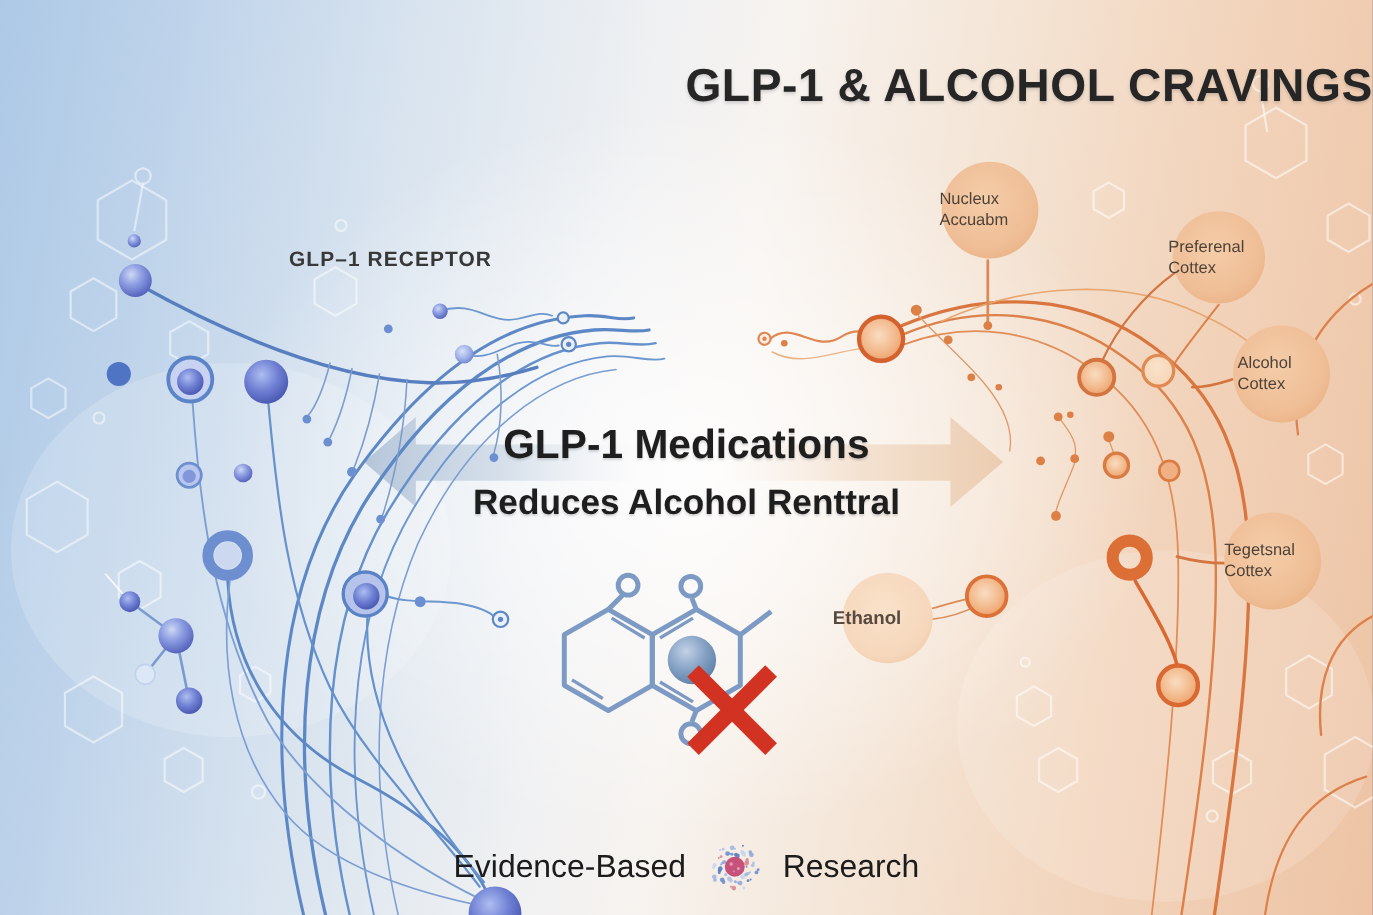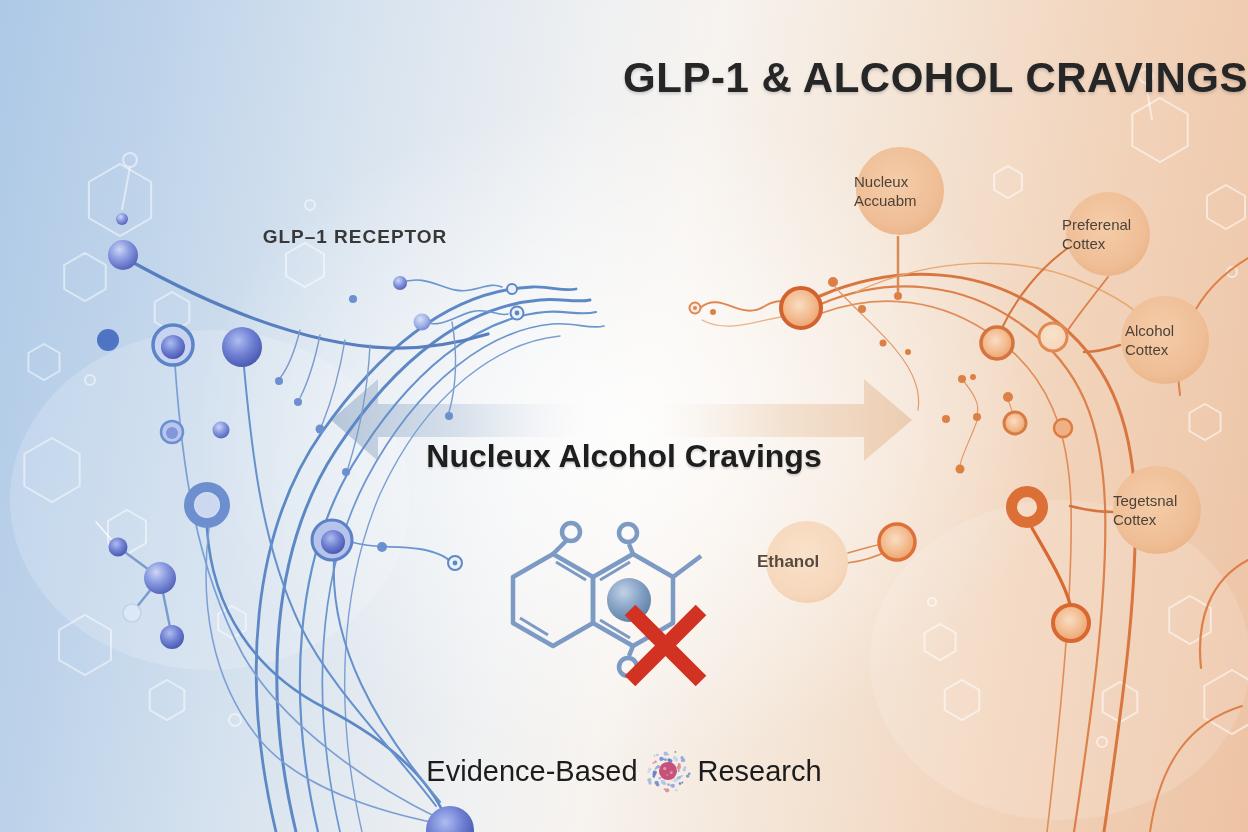--- a/index.html
+++ b/index.html
@@ -34,22 +34,22 @@
     font-size:32px;font-weight:700;color:#1e1e1e;
     text-shadow:0 2px 2px rgba(60,60,70,.2);
   }
   .bubble-label{
     transform:translate(-50%,-50%);
     text-align:left;font-size:15px;font-weight:500;
     color:#4e4238;line-height:1.28;
   }
   .bubble-label.big{font-size:17px;font-weight:700;color:#584a40;}
   .footer{
-    position:absolute;top:743px;left:0;width:100%;
-    display:flex;align-items:center;justify-content:center;gap:2px;
+    position:absolute;top:760px;left:0;width:100%;
+    display:flex;align-items:center;justify-content:center;gap:16px;
   }
   .footer-text{font-size:29px;font-weight:400;color:#1c1c1c;}
 </style>
 </head>
 <body>
 
 <div class="stage">
 
   <svg class="art" viewBox="0 0 1248 832" aria-hidden="true">
     <defs>
@@ -315,21 +315,22 @@
     <g stroke="#d23222" stroke-width="15" stroke-linecap="butt">
       <line x1="630" y1="610" x2="701" y2="681"></line>
       <line x1="701" y1="610" x2="630" y2="681"></line>
     </g>
   </svg>
 
   <div class="txt title">GLP-1 &amp; ALCOHOL CRAVINGS</div>
 
   <div class="txt receptor">GLP–1 RECEPTOR</div>
 
-  <div class="txt subheadline">Nucleux Alcohol Cravings</div>
+  <div class="txt headline">GLP-1 Medications</div>
+  <div class="txt subheadline">Reduces Alcohol Renttral</div>
 
   <div class="txt bubble-label" style="left:900px;top:191px;width:92px;">Nucleux Accuabm</div>
   <div class="txt bubble-label" style="left:1108px;top:234px;width:92px;">Preferenal Cottex</div>
   <div class="txt bubble-label" style="left:1165px;top:340px;width:80px;">Alcohol Cottex</div>
   <div class="txt bubble-label" style="left:1157px;top:510px;width:88px;">Tegetsnal Cottex</div>
   <div class="txt bubble-label big" style="left:807px;top:562px;width:100px;">Ethanol</div>
 
   <div class="footer">
     <span class="footer-text">Evidence-Based</span>
     <svg width="56" height="56" viewBox="0 0 68 68" aria-hidden="true">

